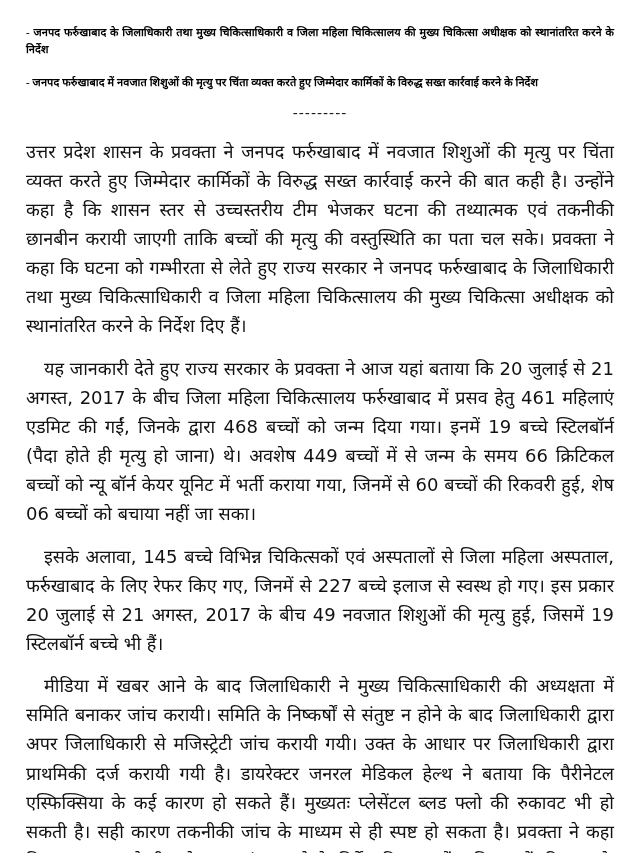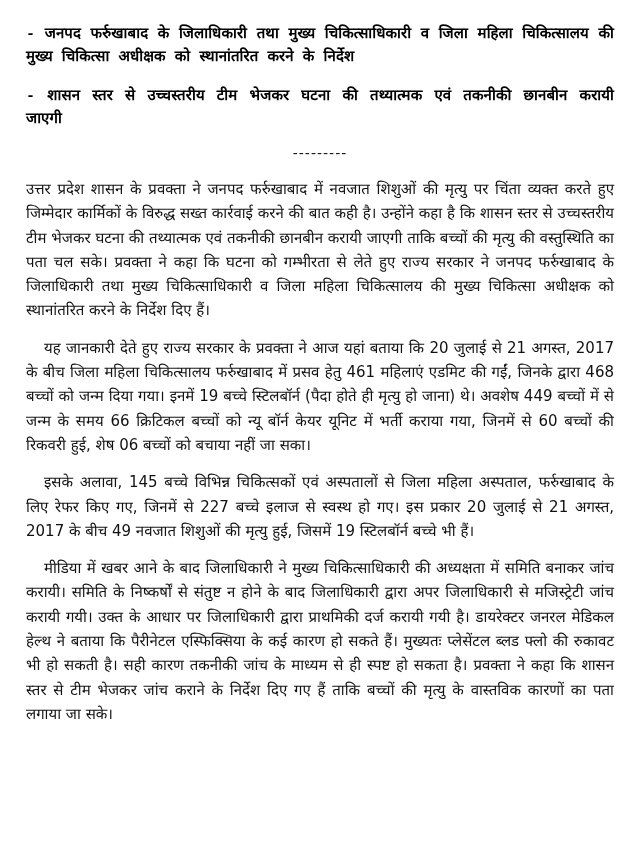--- a/index.html
+++ b/index.html
@@ -18,23 +18,23 @@
     box-sizing: border-box;
     width: 640px;
     height: 853px;
     padding: 20px 26px 10px 26px;
     overflow: hidden;
   }
   .headlines {
     margin-top: 4px;
   }
   .headline {
-    font-family: Liberation Mono, monospace;
+    font-family: Liberation Serif, serif;
     font-weight: bold;
-    font-size: 15px;
+    font-size: 11px;
     line-height: 1.5;
     letter-spacing: 0.1px;
     text-align: justify;
     text-justify: inter-word;
     margin: 0 0 17px 0;
     color: #000000;
   }
   .headline:last-child {
     margin-bottom: 0;
   }
@@ -42,42 +42,42 @@
     text-align: center;
     font-family: "DejaVu Sans", "Liberation Sans", sans-serif;
     font-size: 14px;
     letter-spacing: 1px;
     color: #1a1a1a;
     margin: 14px 0 16px 0;
     user-select: none;
   }
   .body-text {
     font-family: "DejaVu Sans", "Liberation Sans", sans-serif;
-    font-size: 15px;
+    font-size: 18px;
     line-height: 1.62;
     text-align: justify;
     text-justify: inter-word;
     color: #111111;
     margin: 0 0 13px 0;
   }
   .body-text.indent {
     text-indent: 18px;
   }
   .body-text:last-child {
     margin-bottom: 12px;
   }
 </style>
 </head>
 <body>
 
 <div class="page">
 
   <div class="headlines">
     <p class="headline">- जनपद फर्रुखाबाद के जिलाधिकारी तथा मुख्य चिकित्साधिकारी व जिला महिला चिकित्सालय की मुख्य चिकित्सा अधीक्षक को स्थानांतरित करने के निर्देश</p>
-    <p class="headline">- शासन स्तर से उच्चस्तरीय टीम भेजकर घटना की तथ्यात्मक एवं तकनीकी छानबीन करायी जाएगी</p>
+    <p class="headline">- जनपद फर्रुखाबाद में नवजात शिशुओं की मृत्यु पर चिंता व्यक्त करते हुए जिम्मेदार कार्मिकों के विरुद्ध सख्त कार्रवाई करने के निर्देश</p>
   </div>
 
   <div class="divider">---------</div>
 
   <div class="body">
     <p class="body-text">उत्तर प्रदेश शासन के प्रवक्ता ने जनपद फर्रुखाबाद में नवजात शिशुओं की मृत्यु पर चिंता व्यक्त करते हुए जिम्मेदार कार्मिकों के विरुद्ध सख्त कार्रवाई करने की बात कही है। उन्होंने कहा है कि शासन स्तर से उच्चस्तरीय टीम भेजकर घटना की तथ्यात्मक एवं तकनीकी छानबीन करायी जाएगी ताकि बच्चों की मृत्यु की वस्तुस्थिति का पता चल सके। प्रवक्ता ने कहा कि घटना को गम्भीरता से लेते हुए राज्य सरकार ने जनपद फर्रुखाबाद के जिलाधिकारी तथा मुख्य चिकित्साधिकारी व जिला महिला चिकित्सालय की मुख्य चिकित्सा अधीक्षक को स्थानांतरित करने के निर्देश दिए हैं।</p>
     <p class="body-text indent">यह जानकारी देते हुए राज्य सरकार के प्रवक्ता ने आज यहां बताया कि 20 जुलाई से 21 अगस्त, 2017 के बीच जिला महिला चिकित्सालय फर्रुखाबाद में प्रसव हेतु 461 महिलाएं एडमिट की गईं, जिनके द्वारा 468 बच्चों को जन्म दिया गया। इनमें 19 बच्चे स्टिलबॉर्न (पैदा होते ही मृत्यु हो जाना) थे। अवशेष 449 बच्चों में से जन्म के समय 66 क्रिटिकल बच्चों को न्यू बॉर्न केयर यूनिट में भर्ती कराया गया, जिनमें से 60 बच्चों की रिकवरी हुई, शेष 06 बच्चों को बचाया नहीं जा सका।</p>
     <p class="body-text indent">इसके अलावा, 145 बच्चे विभिन्न चिकित्सकों एवं अस्पतालों से जिला महिला अस्पताल, फर्रुखाबाद के लिए रेफर किए गए, जिनमें से 227 बच्चे इलाज से स्वस्थ हो गए। इस प्रकार 20 जुलाई से 21 अगस्त, 2017 के बीच 49 नवजात शिशुओं की मृत्यु हुई, जिसमें 19 स्टिलबॉर्न बच्चे भी हैं।</p>
     <p class="body-text indent">मीडिया में खबर आने के बाद जिलाधिकारी ने मुख्य चिकित्साधिकारी की अध्यक्षता में समिति बनाकर जांच करायी। समिति के निष्कर्षों से संतुष्ट न होने के बाद जिलाधिकारी द्वारा अपर जिलाधिकारी से मजिस्ट्रेटी जांच करायी गयी। उक्त के आधार पर जिलाधिकारी द्वारा प्राथमिकी दर्ज करायी गयी है। डायरेक्टर जनरल मेडिकल हेल्थ ने बताया कि पैरीनेटल एस्फिक्सिया के कई कारण हो सकते हैं। मुख्यतः प्लेसेंटल ब्लड फ्लो की रुकावट भी हो सकती है। सही कारण तकनीकी जांच के माध्यम से ही स्पष्ट हो सकता है। प्रवक्ता ने कहा कि शासन स्तर से टीम भेजकर जांच कराने के निर्देश दिए गए हैं ताकि बच्चों की मृत्यु के वास्तविक कारणों का पता लगाया जा सके।</p>
   </div>

